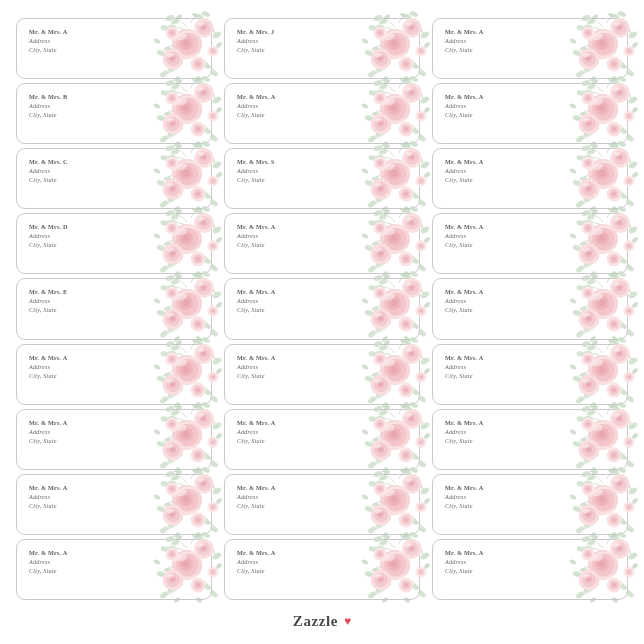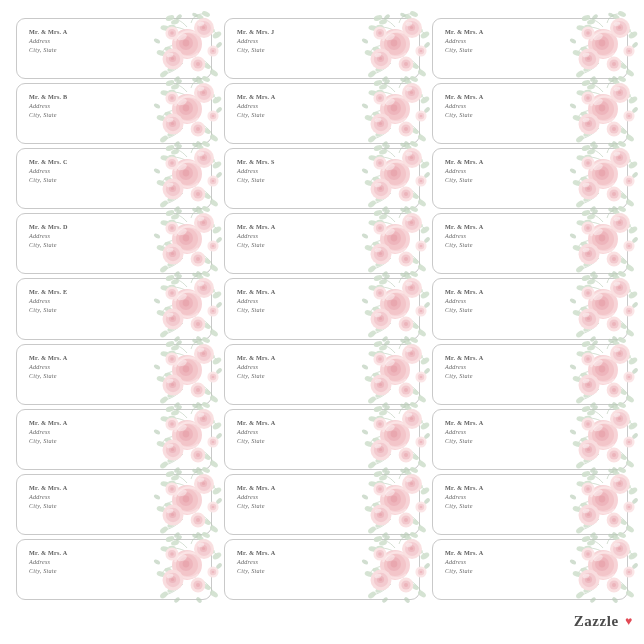--- a/index.html
+++ b/index.html
@@ -65,23 +65,23 @@
     position: absolute;
     right: -14px;
     top: -8px;
     width: 74px;
     height: 76px;
     pointer-events: none;
   }
   .footer {
     position: absolute;
     left: 0;
-    right: 12px;
+    right: 0;
     bottom: 14px;
-    text-align: right;
+    text-align: center;
   }
   .brand {
     display: inline-block;
     font-family: "Liberation Serif", serif;
     font-size: 15px;
     font-weight: bold;
     color: #4b4b4b;
     letter-spacing: 0.6px;
     vertical-align: middle;
   }

